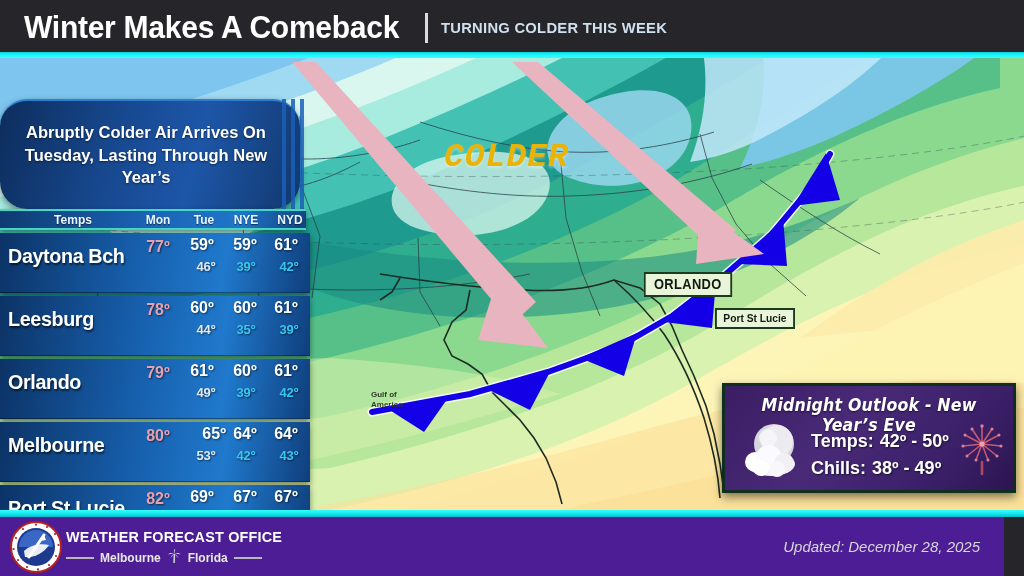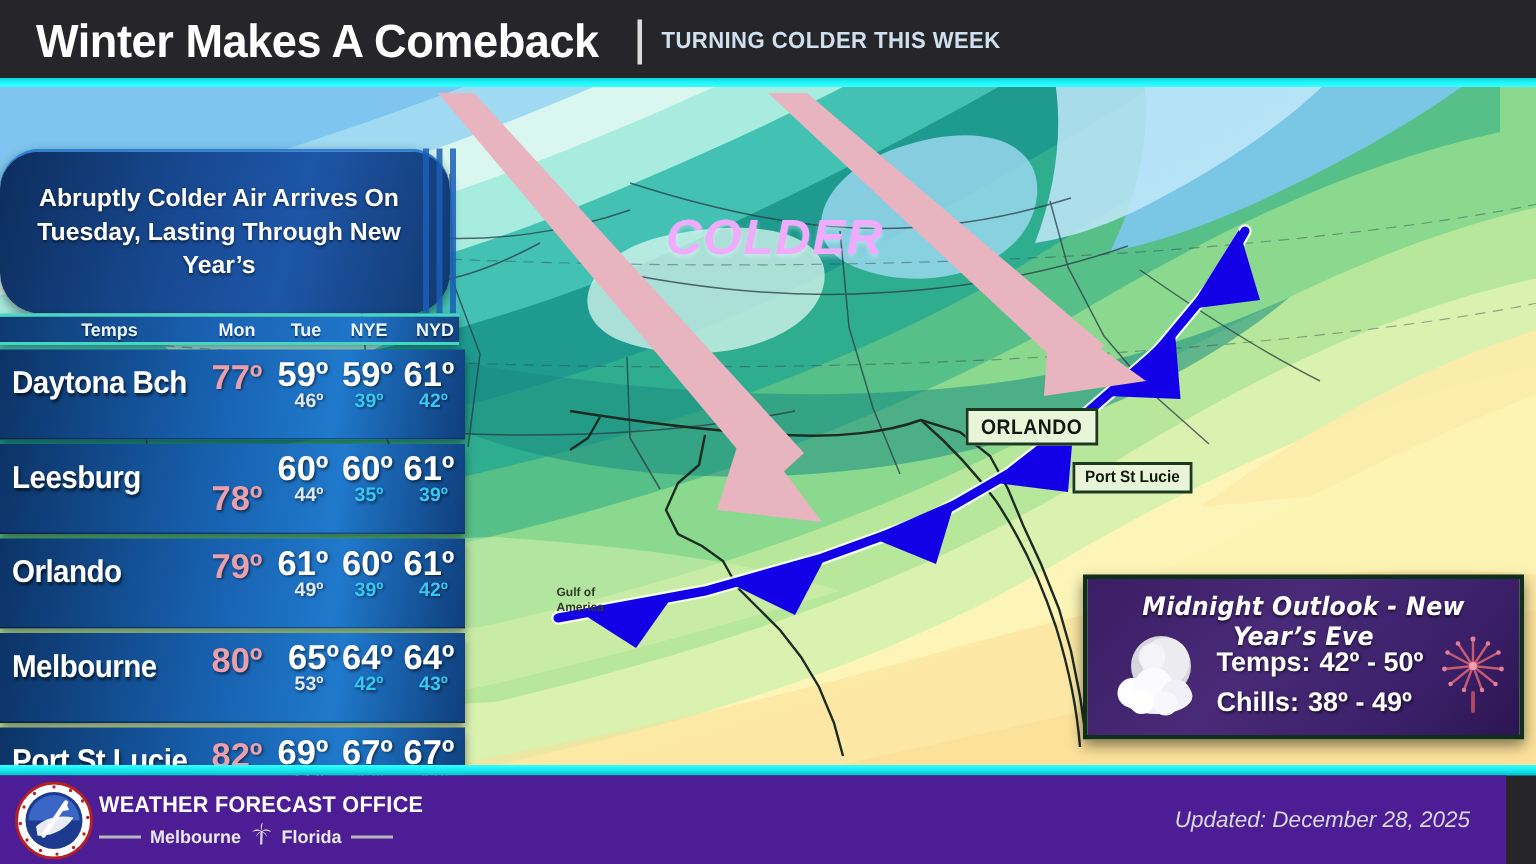--- a/index.html
+++ b/index.html
@@ -41,21 +41,21 @@
     border-top:2px solid #45d6c4; border-bottom:2px solid #45d6c4;
     box-shadow:0 2px 5px rgba(0,0,0,.4); }
   .thead .hcell { position:absolute; top:2px; color:#eaf6ff; font-size:12px;
     font-weight:bold; text-align:center; text-shadow:0 1px 1px rgba(0,0,0,.5); }
   .trow { position:relative; width:310px; height:60px; margin-top:3px;
     background:linear-gradient(100deg,#0c3366 0%,#1760ae 45%,#2079cc 72%,#0f3e7c 100%);
     box-shadow:0 3px 6px rgba(0,0,0,.45); border-bottom:1px solid rgba(0,0,0,.35); }
   .city { position:absolute; left:8px; top:11px; color:#ffffff; font-size:21px;
     font-weight:bold; letter-spacing:-0.4px; text-shadow:1px 2px 2px rgba(0,0,0,.6);
     transform:scaleX(0.94); transform-origin:left center; white-space:nowrap; }
-  .hi { position:absolute; font-size:23px; font-weight:bold; text-align:center;
+  .hi { position:absolute; font-size:16px; font-weight:bold; text-align:center;
     text-shadow:1px 1px 2px rgba(0,0,0,.55); white-space:nowrap; }
   .lo { position:absolute; font-size:13px; font-weight:bold; text-align:center;
     text-shadow:1px 1px 2px rgba(0,0,0,.55); white-space:nowrap; }
   .hi-warm { color:#e9a0ac; }
   .hi-cool { color:#ffffff; }
   .lo-warm { color:#dfe9f5; }
   .lo-cool { color:#36c8f2; }
 
   
   #outlook { position:absolute; left:722px; top:383px; width:294px; height:110px;
@@ -74,24 +74,24 @@
   #firework-icon { position:absolute; right:8px; top:36px; }
 
   
   .maplabel { position:absolute; background:#e9f5d9; border:2px solid #1b3a20;
     color:#101910; font-weight:bold; text-align:center; white-space:nowrap;
     font-family:"Liberation Sans", sans-serif; }
   #lbl-orlando { left:640px; top:272px; padding:2px 9px 3px; font-size:14px;
     letter-spacing:0.4px; transform:scaleX(0.92); }
   #lbl-psl { left:712px; top:308px; padding:2px 7px 3px; font-size:11px;
     transform:scaleX(0.93); }
-  #colder-text { position:absolute; left:444px; top:139px; color:#f0abfc;
+  #colder-text { position:absolute; left:444px; top:139px; color:#eab308;
     font-size:33px; font-style:italic; font-weight:bold; letter-spacing:1px;
     text-shadow:0 2px 3px rgba(255,255,255,.35);
-    font-family:Liberation Sans, sans-serif; }
+    font-family:Liberation Mono, monospace; }
   #gulf-label { position:absolute; left:371px; top:390px; color:#2d3b25;
     font-size:8px; font-weight:bold; line-height:1.25; }
 
   
   #footer-glow { position:absolute; left:0; top:510px; width:1024px; height:7px;
     background:linear-gradient(180deg,#35ffff 0%,#12e6ee 55%,#0ab9c6 100%); }
   #footer { position:absolute; left:0; top:517px; width:1004px; height:59px;
     background:#4c1d95; }
   #wfo-text { position:absolute; left:66px; top:11px; }
   #wfo-line1 { color:#ffffff; font-size:15px; font-weight:bold; letter-spacing:0.2px;
@@ -244,21 +244,21 @@
       <div class="hi hi-cool" style="left:178px;width:48px;top:3px;">59º</div>
       <div class="lo lo-warm" style="left:182px;width:48px;top:26px;">46º</div>
       <div class="hi hi-cool" style="left:221px;width:48px;top:3px;">59º</div>
       <div class="lo lo-cool" style="left:222px;width:48px;top:26px;">39º</div>
       <div class="hi hi-cool" style="left:262px;width:48px;top:3px;">61º</div>
       <div class="lo lo-cool" style="left:265px;width:48px;top:26px;">42º</div>
     </div>
 
     <div class="trow">
       <div class="city">Leesburg</div>
-      <div class="hi hi-warm" style="left:134px;width:48px;top:5px;margin-top:18px;">78º</div>
+      <div class="hi hi-warm" style="left:134px;width:48px;top:5px;">78º</div>
       <div class="hi hi-cool" style="left:178px;width:48px;top:3px;">60º</div>
       <div class="lo lo-warm" style="left:182px;width:48px;top:26px;">44º</div>
       <div class="hi hi-cool" style="left:221px;width:48px;top:3px;">60º</div>
       <div class="lo lo-cool" style="left:222px;width:48px;top:26px;">35º</div>
       <div class="hi hi-cool" style="left:262px;width:48px;top:3px;">61º</div>
       <div class="lo lo-cool" style="left:265px;width:48px;top:26px;">39º</div>
     </div>
 
     <div class="trow">
       <div class="city">Orlando</div>

